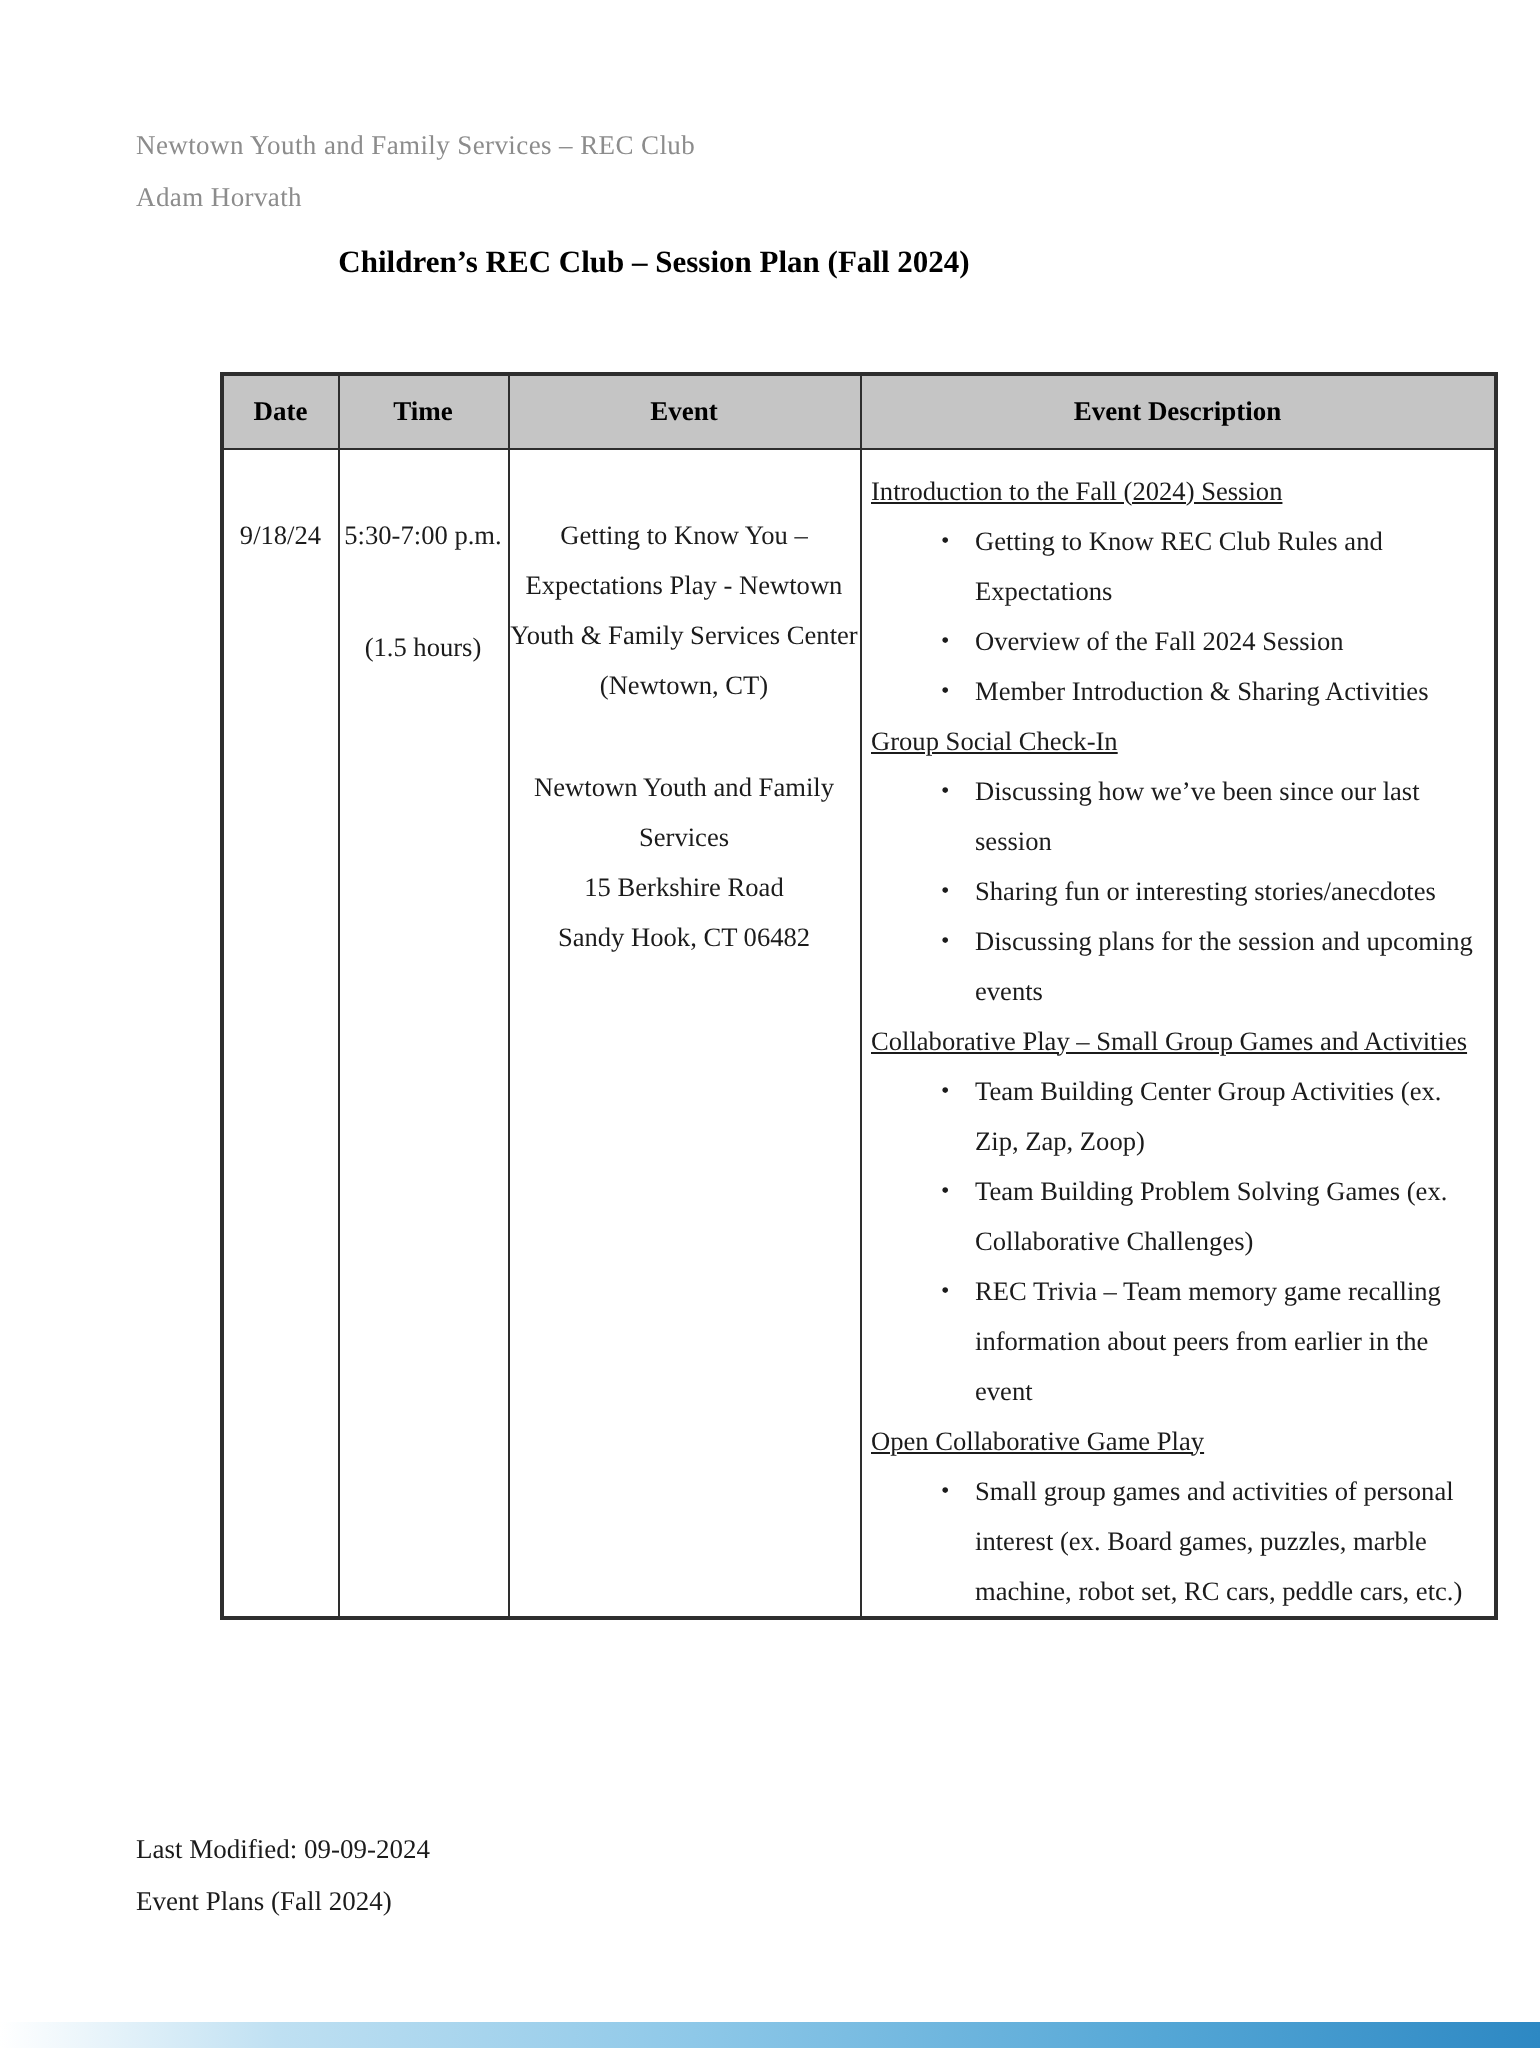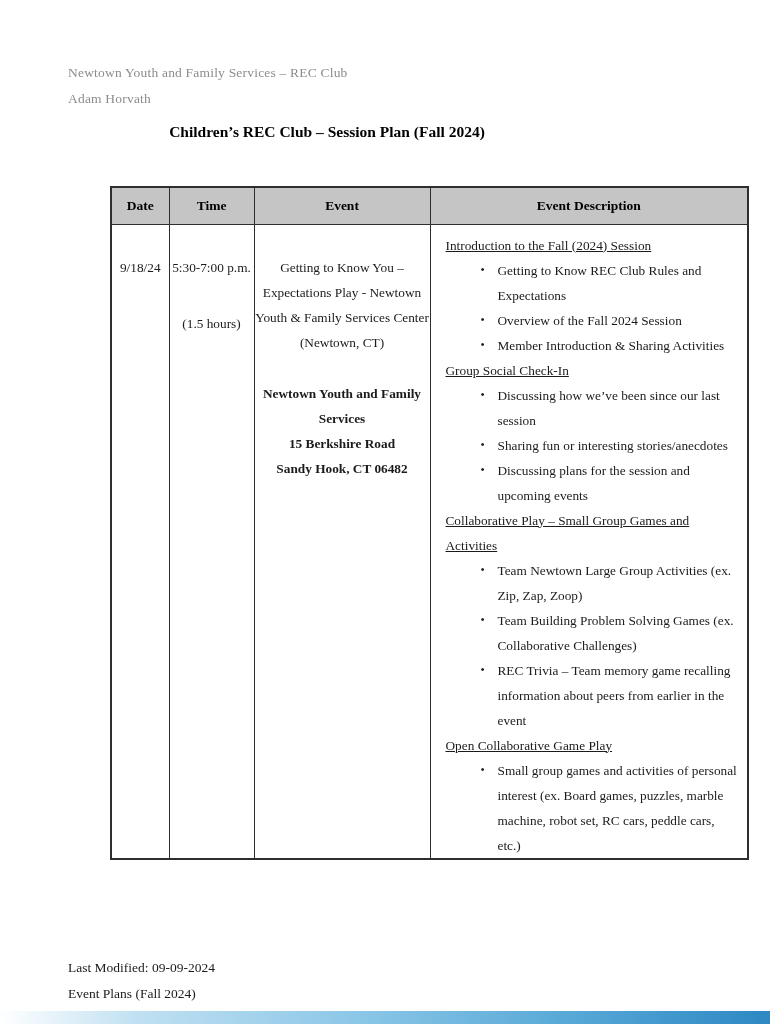--- a/index.html
+++ b/index.html
@@ -41,28 +41,28 @@
     text-align:center;vertical-align:middle;
     border-bottom:2px solid var(--table-line);
   }
   td.cell{vertical-align:top;height:489px;}
   .col-date{width:58px;}
   .col-time{width:85px;}
   .col-event{width:176px;}
   .col-desc{width:318px;}
   .cell-center{text-align:center;padding-top:30px;line-height:25px;}
   .time-dur{margin-top:31px;}
-  .event-block2{margin-top:26px;font-weight:bold;}
-  td.desc{padding:8px 8px 0 15px;line-height:25px;}
+  .event-block2{margin-top:26px;}
+  td.desc{padding:8px 8px 0 5px;line-height:25px;}
   .desc-heading{text-decoration:underline;}
   .bullet{position:relative;padding-left:52px;}
   .bullet .dot{position:absolute;left:35px;top:0;font-size:12px;}
   .doc-footer{
     position:absolute;left:68px;top:912px;
-    font-size:13.5px;line-height:26px;color:var(--ink);margin-top:43px;
+    font-size:13.5px;line-height:26px;color:var(--ink);
   }
   .accent-bar{
     position:absolute;left:0;bottom:0;width:770px;height:13px;
     background:linear-gradient(to right,var(--bar-a) 0%,var(--bar-b) 18%,var(--bar-c) 45%,var(--bar-d) 75%,var(--bar-e) 100%);
   }
 </style>
 </head>
 <body>
 
 <div class="doc-header">
@@ -136,21 +136,21 @@
           <span>Sharing fun or interesting stories/anecdotes</span>
         </div>
         <div class="bullet">
           <span class="dot">•</span>
           <span>Discussing plans for the session and upcoming events</span>
         </div>
 
         <div class="desc-heading">Collaborative Play – Small Group Games and Activities</div>
         <div class="bullet">
           <span class="dot">•</span>
-          <span>Team Newtown Large Group Activities (ex. Zip, Zap, Zoop)</span>
+          <span>Team Building Center Group Activities (ex. Zip, Zap, Zoop)</span>
         </div>
         <div class="bullet">
           <span class="dot">•</span>
           <span>Team Building Problem Solving Games (ex. Collaborative Challenges)</span>
         </div>
         <div class="bullet">
           <span class="dot">•</span>
           <span>REC Trivia – Team memory game recalling information about peers from earlier in the event</span>
         </div>
 

